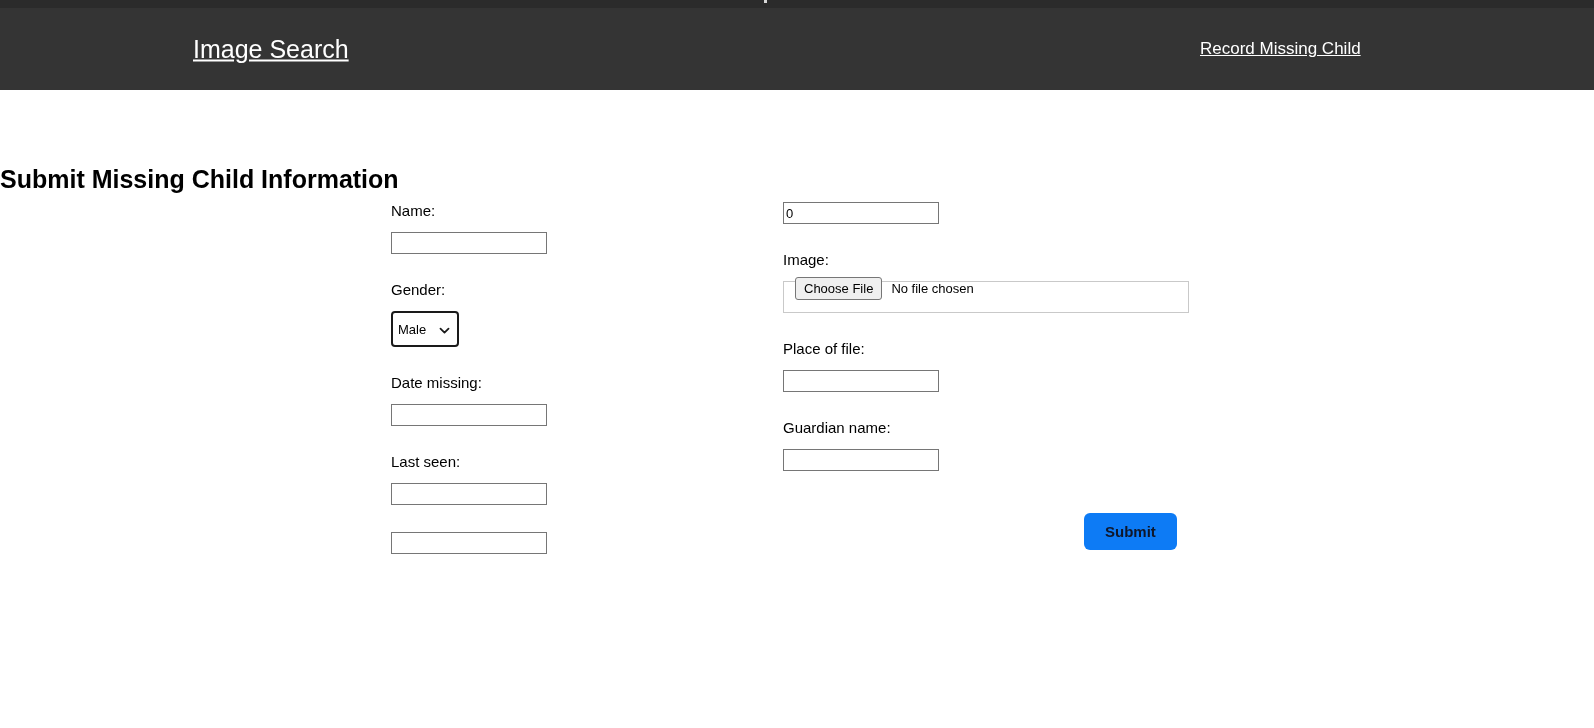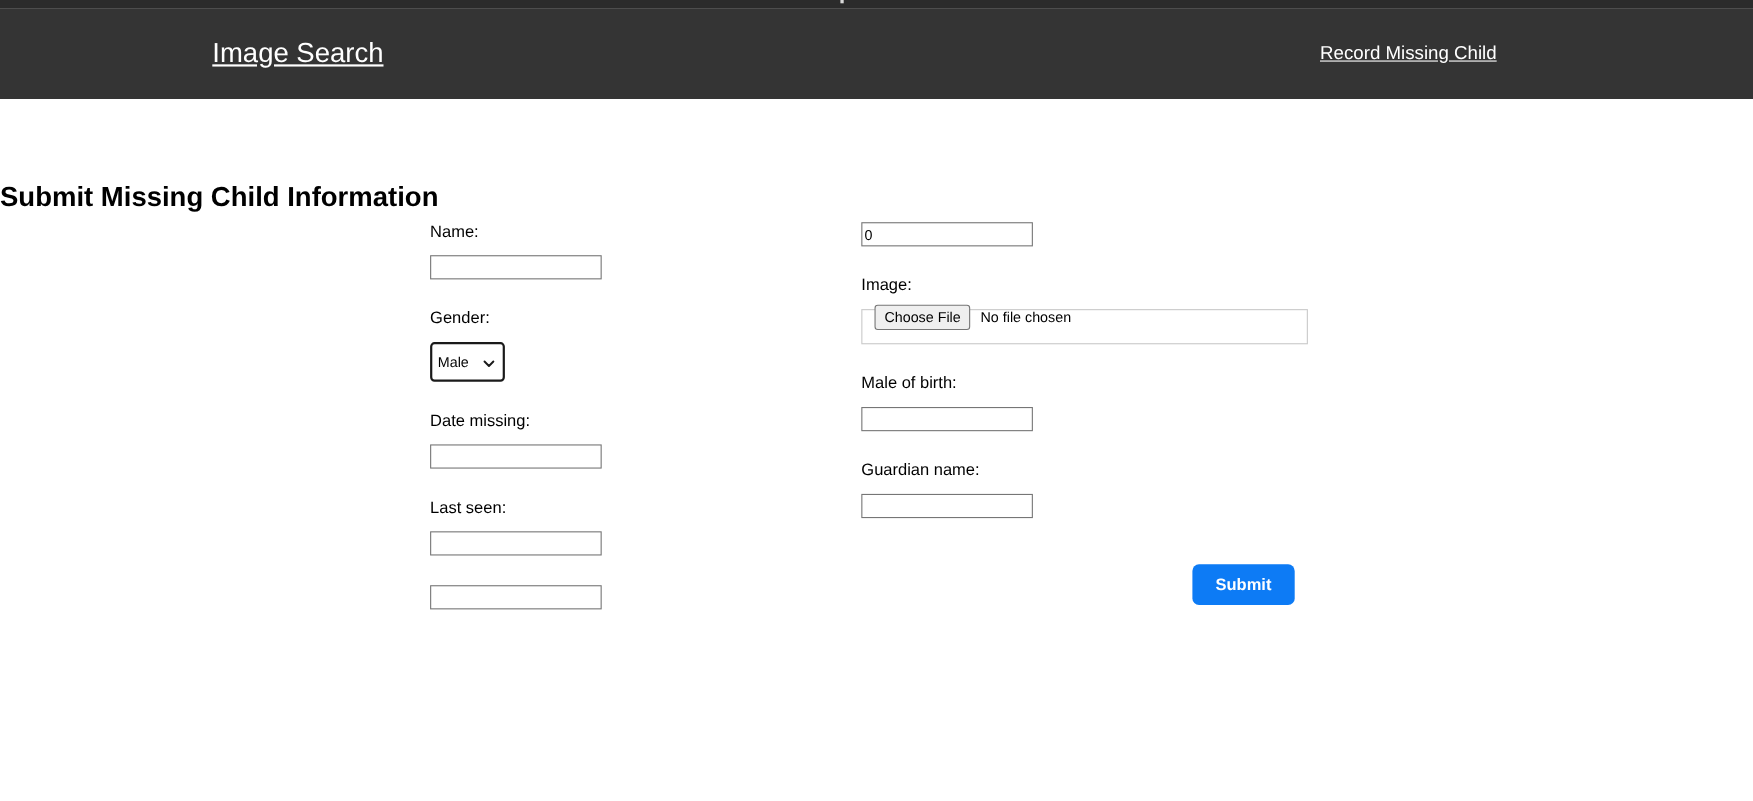--- a/index.html
+++ b/index.html
@@ -168,21 +168,21 @@
   }
 
   
   .submit-wrap {
     position: absolute;
     left: 1084px;
     top: 311px;
   }
   .submit-btn {
     background: #0d7bf5;
-    color: #ffffff;
+    color: #0f172a;
     font-family: "Liberation Sans", sans-serif;
     font-size: 15px;
     font-weight: bold;
     border: none;
     border-radius: 6px;
     padding: 0 21px;
     height: 37px;
     line-height: 37px;
     cursor: pointer;
   }
@@ -250,21 +250,21 @@
 
     <div class="field">
       <label class="field-label">Image:</label>
       <div class="file-input">
         <span class="choose-file-btn">Choose File</span>
         <span class="file-name">No file chosen</span>
       </div>
     </div>
 
     <div class="field">
-      <label class="field-label">Male of birth:</label>
+      <label class="field-label">Place of file:</label>
       <input class="text-input" type="text" value="" style="">
     </div>
 
     <div class="field">
       <label class="field-label">Guardian name:</label>
       <input class="text-input" type="text" value="" style="">
     </div>
 
   </div>
 

